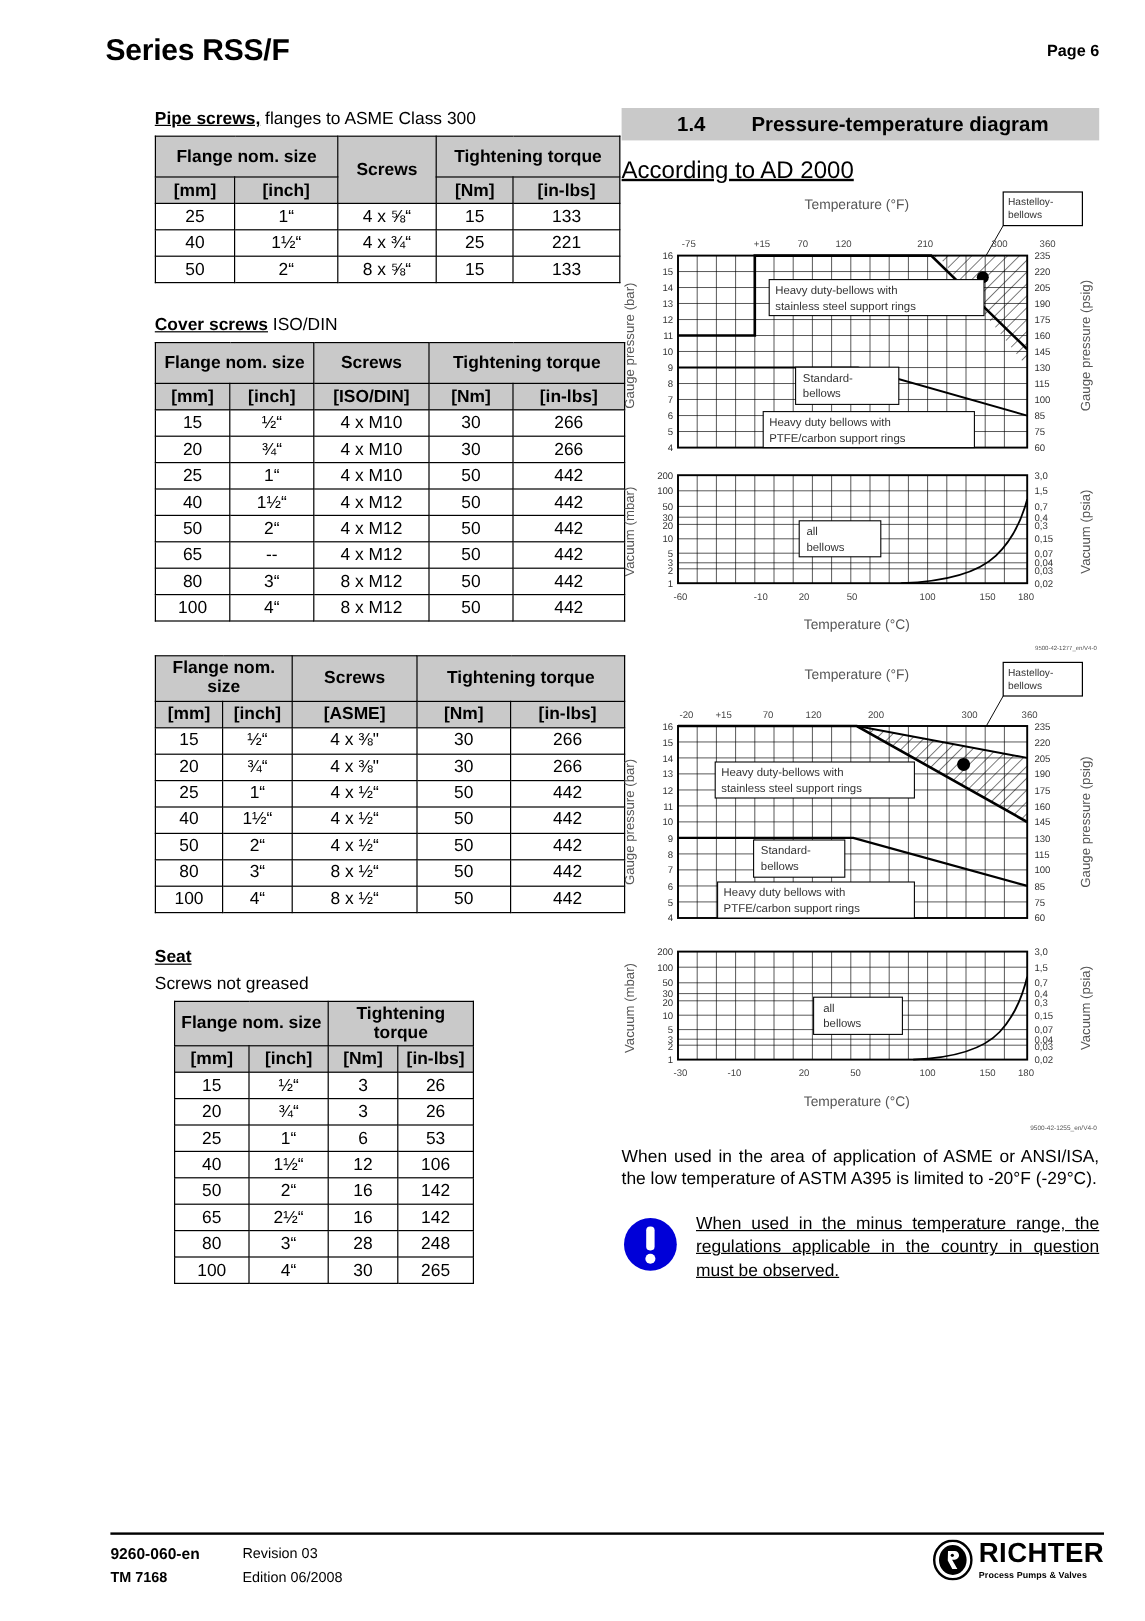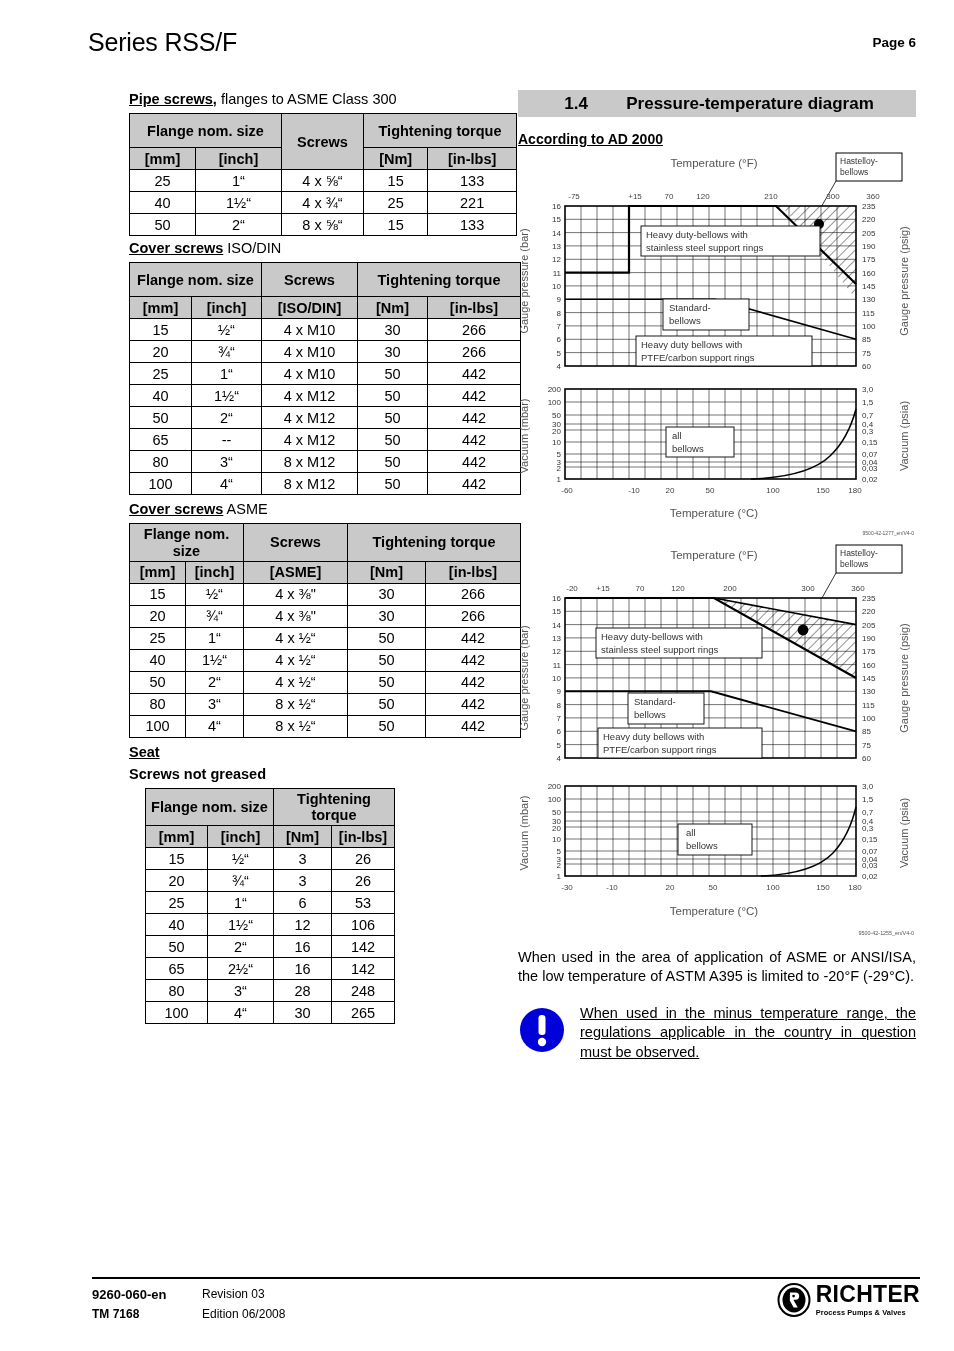--- a/index.html
+++ b/index.html
@@ -9,67 +9,67 @@
     background: #ffffff;
     font-family: "Liberation Sans", sans-serif;
     color: #000;
     position: relative;
     overflow: hidden;
   }
   .page { position:absolute; left:0; top:0; width:954px; height:1351px; }
 
   
   .hdr { position:absolute; left:88px; top:28px; width:828px; height:34px; }
-  .hdr-title { font-size:25px; font-weight:normal; letter-spacing:-0.2px; }
+  .hdr-title { font-size:25px; font-weight:bold; letter-spacing:-0.2px; }
   .hdr-page { position:absolute; right:0; top:7px; font-size:13.5px; font-weight:bold; }
 
   
   .col-left { position:absolute; left:88px; top:90px; width:392px; }
   .col-right { position:absolute; left:518px; top:90px; width:398px; }
 
   
   .cap { font-size:14.5px; margin:0 0 5px 0; line-height:1.25; }
   .cap .u { font-weight:bold; text-decoration:underline; }
   .cap .n { font-weight:normal; }
-  .plain { font-size:14.5px; margin:0 0 6px 0;font-weight:bold; }
+  .plain { font-size:14.5px; margin:0 0 6px 0; }
 
   
   table.t {
     border-collapse: collapse;
     font-size:14.5px;
     background:#fff;
   }
   table.t td, table.t th {
     border:1px solid #000;
     text-align:center;
     vertical-align:middle;
     padding:2px 3px;
     font-weight:normal;
   }
   table.t th { background:#c9c9c9; font-weight:bold; }
   table.t tr.body td { height:22px; }
   table.t th.h1 { height:34px; line-height:1.12; }
   table.t th.h2 { height:22px; }
 
-  .tbl-wrap { margin-bottom:5px;padding-left:41px; }
+  .tbl-wrap { margin-bottom:28px;padding-left:41px; }
 
   
   .sect {
     background:#c9c9c9;
     height:27px;
     display:flex; align-items:center;
     font-size:17px; font-weight:bold;
     padding-left:4px;
     margin-bottom:14px;
     justify-content:center;
   }
   .sect .num { width:62px; display:inline-block; }
 
   .sub-h {
-    font-size:14px; font-weight:bold; text-decoration:underline;
+    font-size:20px; font-weight:normal; text-decoration:underline;
     margin:0 0 4px 0;
   }
 
   
   .diagram { position:relative; width:398px; }
   .diagram svg { display:block; }
 
   
   .note-para {
     font-size:14.5px; line-height:1.32; text-align:justify;
@@ -217,23 +217,20 @@
               <td>4“</td>
               <td>8 x M12</td>
               <td>50</td>
               <td>442</td>
             </tr>
       </tbody>
         </table>
     </div>
 
     <div class="tbl-wrap">
-      <p class="cap">
-        <span class="u">Cover screws</span><span class="n"> ASME</span>
-      </p>
       <table class="t" style="width:392px;">
         <tbody>
             <tr>
           <th class="h1" colspan="2" style="width:114px;">Flange nom. size</th>
           <th class="h1" style="width:104px;">Screws</th>
           <th class="h1" colspan="2" style="width:174px;">Tightening torque</th>
         </tr>
         <tr>
           <th class="h2" style="width:56px;">[mm]</th>
           <th class="h2" style="width:58px;">[inch]</th>

